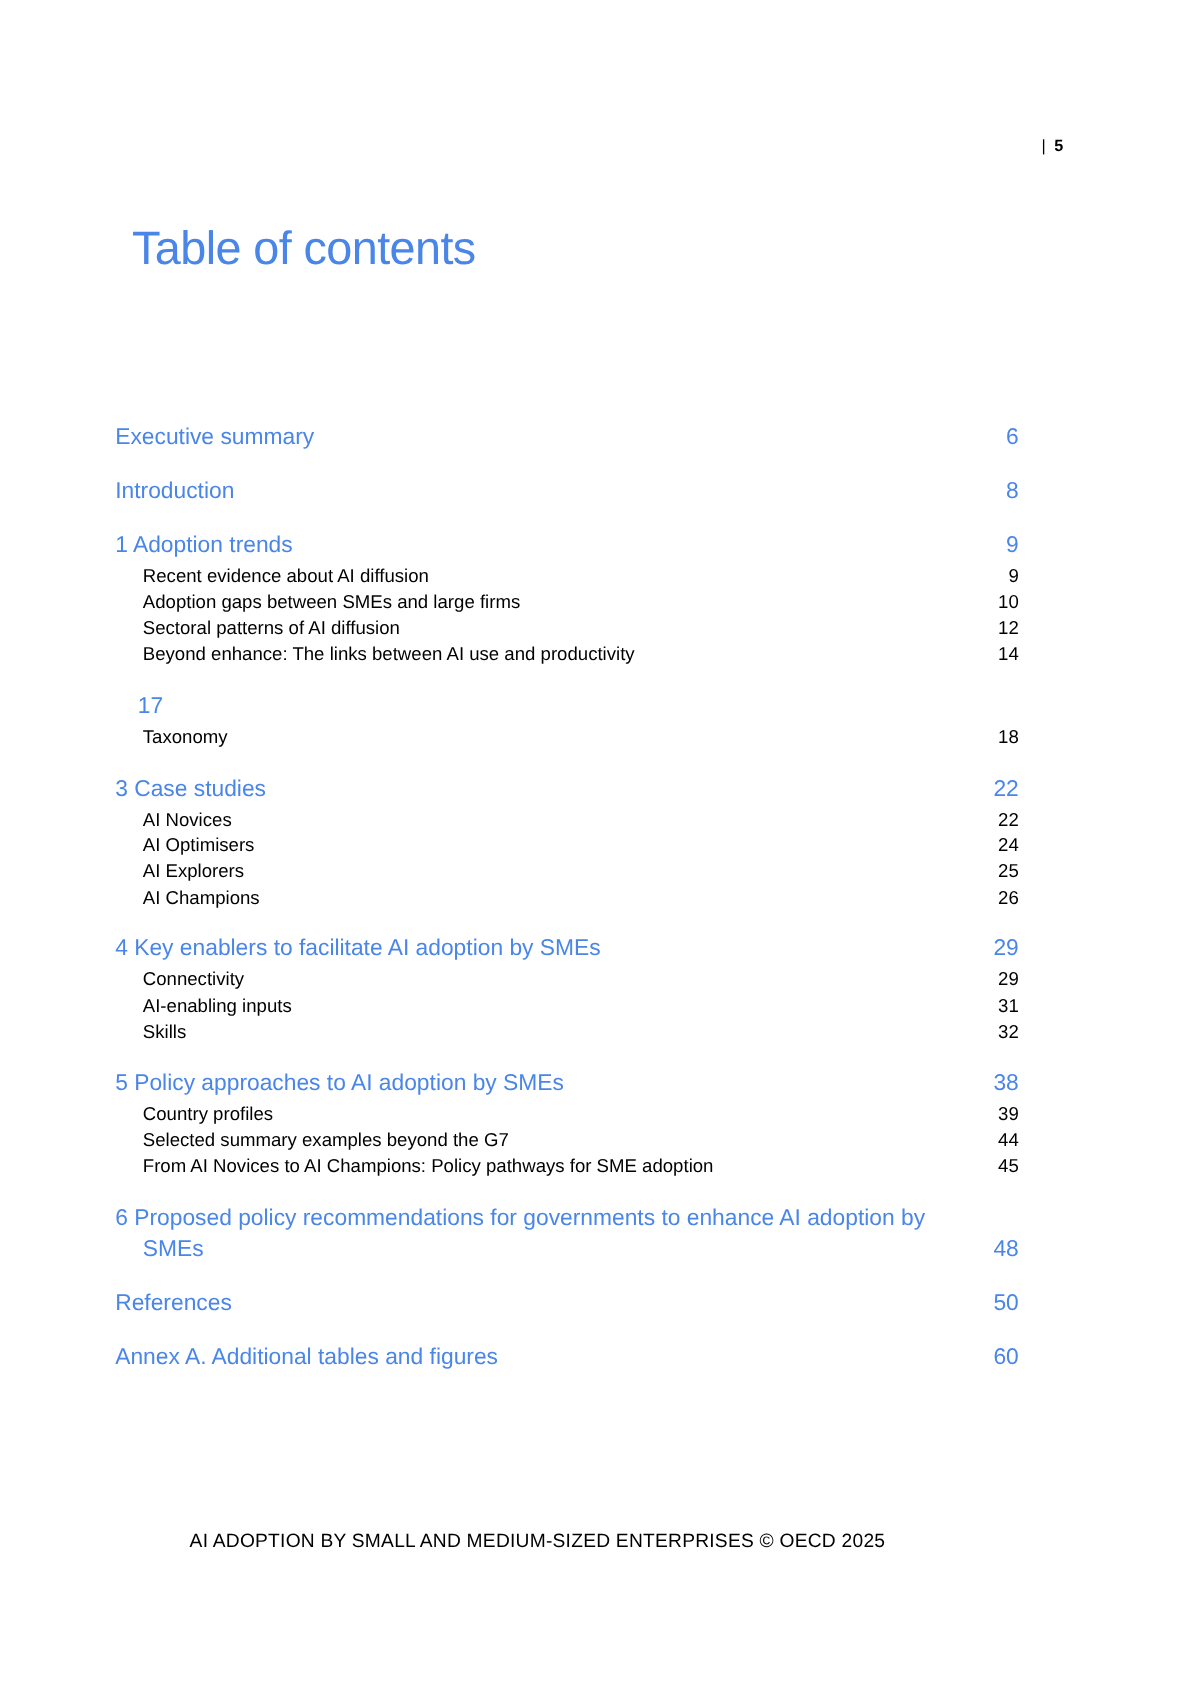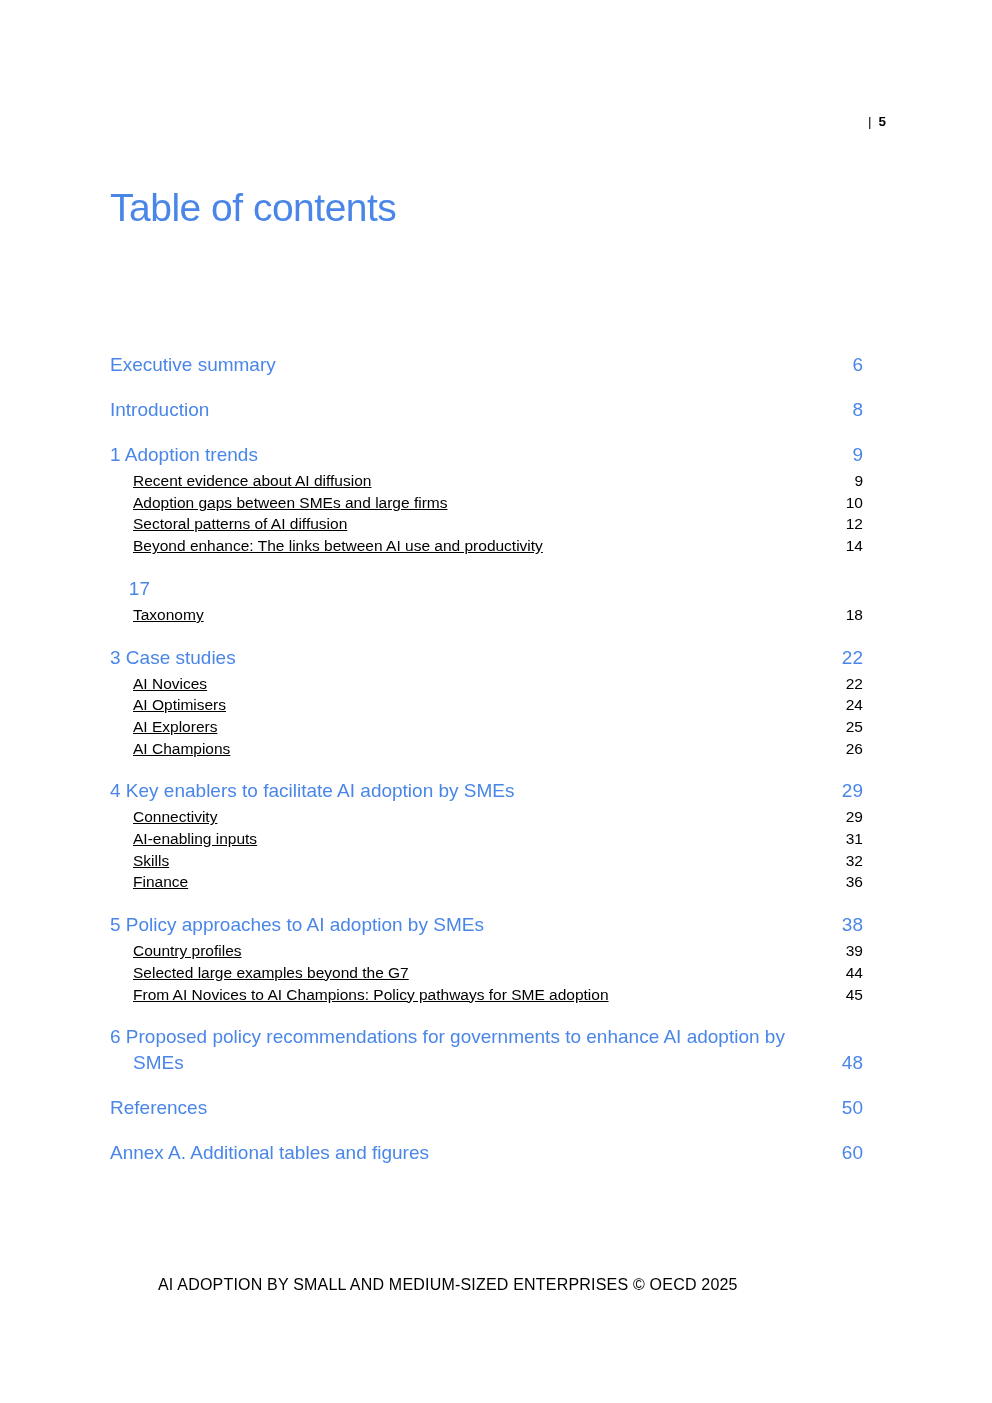--- a/index.html
+++ b/index.html
@@ -26,21 +26,21 @@
     position: absolute;
     top: 160px; left: 110px;
     font-size: 39px;
     font-weight: 400;
     letter-spacing: -0.5px;
     color: var(--accent);
     line-height: 1.15;
   }
   .toc {
     position: absolute;
-    top: 352px; left: 110px;
+    top: 352px; left: 96px;
     width: 753px;
   }
   .toc-section { margin-bottom: 19px; }
   .row {
     display: flex;
     justify-content: space-between;
     align-items: flex-end;
     gap: 8px;
   }
   .row .page-num {
@@ -57,21 +57,21 @@
     max-width: 705px;
     padding-left: 23px;
     text-indent: -23px;
   }
   .row-l1 + .row-l2 { margin-top: 2px; }
   .row-l2 {
     font-size: 15.5px;
     line-height: 21.7px;
     color: var(--ink);
   }
-  .row-l2 .label { padding-left: 23px; text-decoration: underline; }
+  .row-l2 .label { padding-left: 23px; }
   .page-footer {
     position: absolute;
     top: 1276px; left: 110px;
     font-size: 16px;
     letter-spacing: 0.2px;
     color: var(--ink);
     text-transform: uppercase;
     margin-left: 48px;
   }
 </style>
@@ -166,37 +166,33 @@
       <span class="page-num">29</span>
     </div>
     <div class="row row-l2">
       <span class="label">AI-enabling inputs</span>
       <span class="page-num">31</span>
     </div>
     <div class="row row-l2">
       <span class="label">Skills</span>
       <span class="page-num">32</span>
     </div>
-    <div class="row row-l2">
-      <span class="label">Finance</span>
-      <span class="page-num">36</span>
-    </div>
   </div>
 
   <div class="toc-section">
     <div class="row row-l1">
       <span class="label">5 Policy approaches to AI adoption by SMEs</span>
       <span class="page-num">38</span>
     </div>
     <div class="row row-l2">
       <span class="label">Country profiles</span>
       <span class="page-num">39</span>
     </div>
     <div class="row row-l2">
-      <span class="label">Selected large examples beyond the G7</span>
+      <span class="label">Selected summary examples beyond the G7</span>
       <span class="page-num">44</span>
     </div>
     <div class="row row-l2">
       <span class="label">From AI Novices to AI Champions: Policy pathways for SME adoption</span>
       <span class="page-num">45</span>
     </div>
   </div>
 
   <div class="toc-section">
     <div class="row row-l1">

